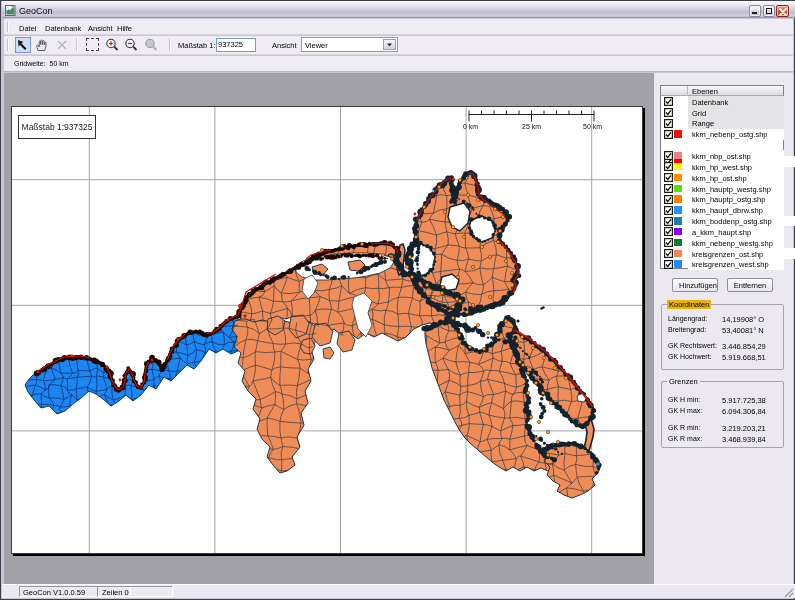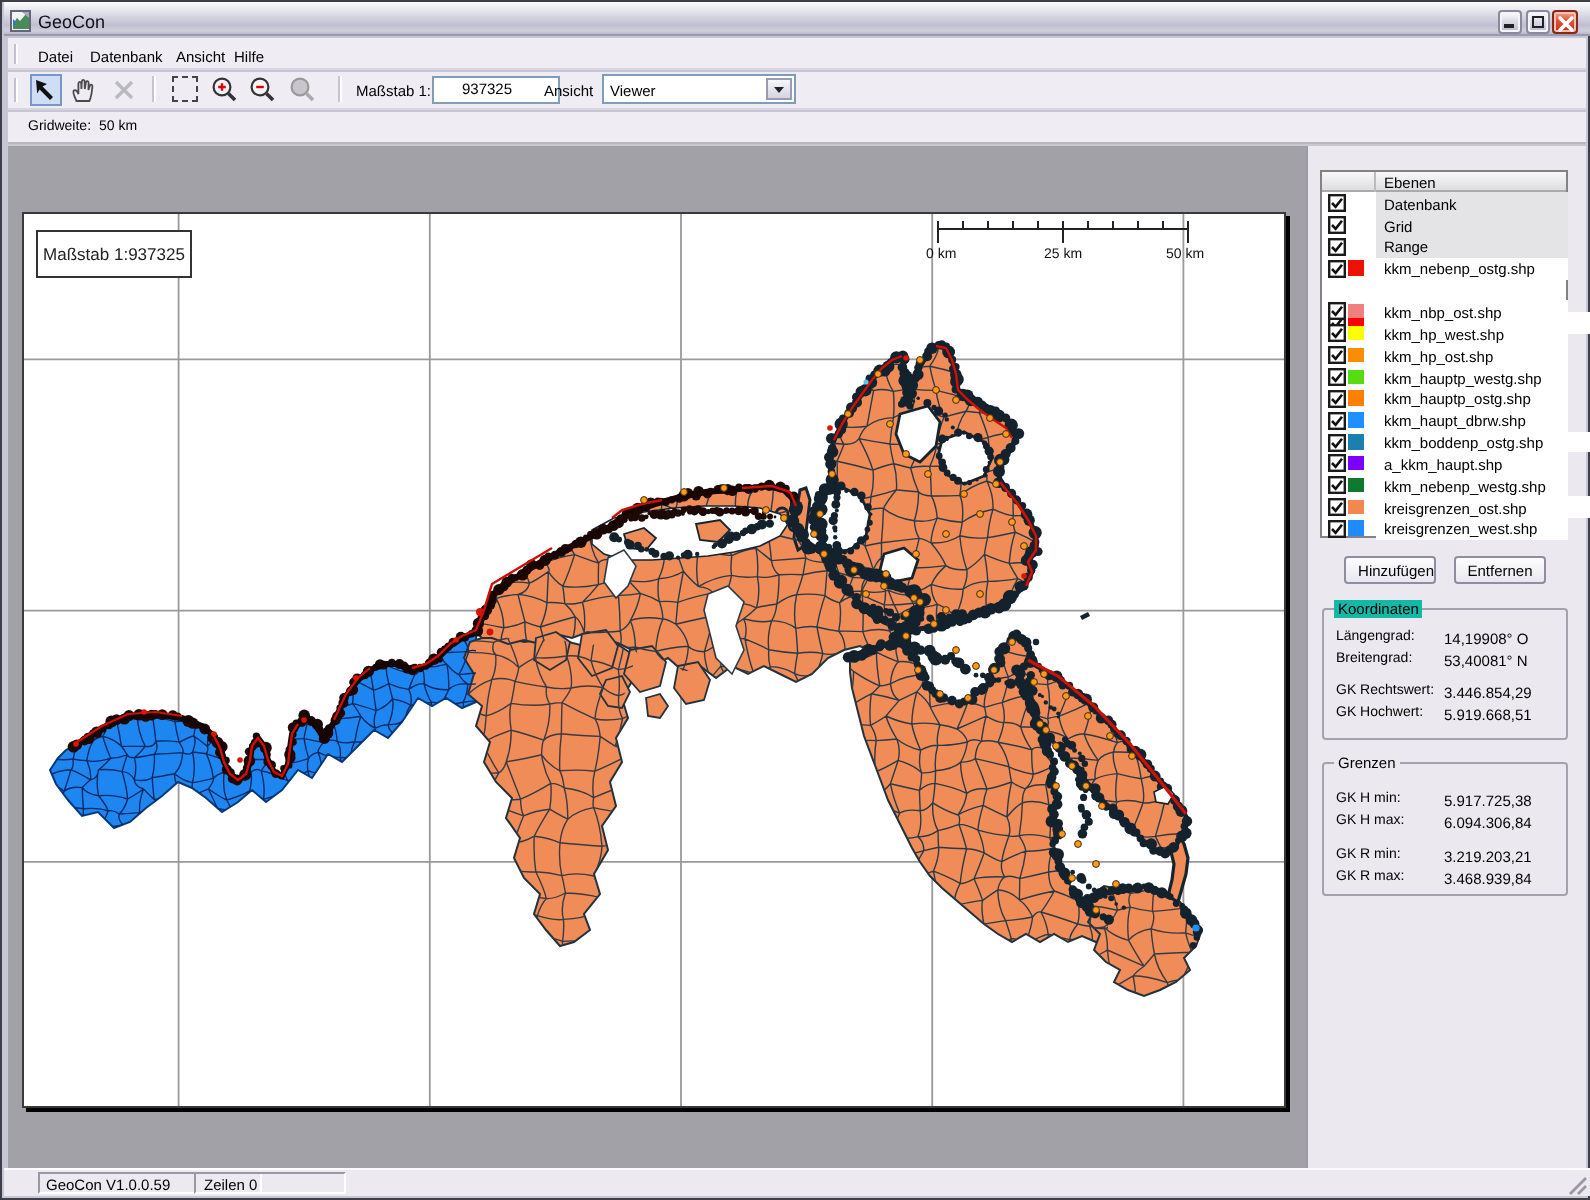--- a/index.html
+++ b/index.html
@@ -58,21 +58,21 @@
       <circle cx="7" cy="6.5" r="4.2" fill="#f4f2f6" stroke="#333" stroke-width="1.1"></circle>
       <line x1="10.2" y1="9.7" x2="13.5" y2="13" stroke="#333" stroke-width="1.8"></line>
       <path d="M5.1 6.5 H8.9" stroke="#d00" stroke-width="1.2"></path>
     </svg>
  <svg style="position:absolute;left:142px;top:36px" width="16" height="16" viewBox="0 0 16 16">
       <circle cx="7" cy="6.5" r="4.2" fill="#c6c6cc" stroke="#999" stroke-width="1.1"></circle>
       <line x1="10.2" y1="9.7" x2="13.5" y2="13" stroke="#aaa" stroke-width="1.8"></line>
     </svg>
  <div style="position:absolute;left:168px;top:37px;width:1px;height:13px;background:#c8c5d2;box-shadow:1px 0 0 #fff"></div>
  <div class="lbl" style="left:177px;top:40px">Maßstab 1:</div>
- <div style="position:absolute;left:215px;top:37px;width:64px;height:14px;background:#fff;border:1px solid #7f9db9;font-size:7.5px;line-height:12px;padding-left:14px">937325</div>
+ <div style="position:absolute;left:215px;top:37px;width:40px;height:14px;background:#fff;border:1px solid #7f9db9;font-size:7.5px;line-height:12px;padding-left:1px">937325</div>
  <div class="lbl" style="left:271px;top:40px">Ansicht</div>
  <div style="position:absolute;left:300px;top:36px;width:97px;height:15px;background:#fff;border:1px solid #7f9db9">
    <div style="position:absolute;left:3px;top:3px;font-size:7.5px">Viewer</div>
    <div style="position:absolute;right:1px;top:1px;width:13px;height:11px;background:linear-gradient(180deg,#f6f6fa,#d4d4e2);border:1px solid #9a9ab0">
         <svg width="11" height="9" viewBox="0 0 11 9" style="display:block">
           <path d="M3 3.5 L5.5 6.5 L8 3.5 Z" fill="#223"></path>
         </svg>
       </div>
  </div>
 
@@ -1253,21 +1253,21 @@
           <div style="position:absolute;left:13px;top:1.5px;width:7.5px;height:7.5px;background:#1e8cff"></div>
           <div style="position:absolute;left:31px;top:1.5px;font-size:7.5px;color:#000;white-space:nowrap">kreisgrenzen_west.shp</div>
         </div>
       </div>
  </div>
 
  <div style="position:absolute;left:671px;top:277px;width:46px;height:14px;background:linear-gradient(180deg,#fdfdfd,#e8e7ef);border:1px solid #8e8da2;border-radius:2px;font-size:7.5px;text-align:right;line-height:13px">Hinzufügen</div>
  <div style="position:absolute;left:726px;top:277px;width:46px;height:14px;background:linear-gradient(180deg,#fdfdfd,#e8e7ef);border:1px solid #8e8da2;border-radius:2px;font-size:7.5px;text-align:center;line-height:13px">Entfernen</div>
 
  <div style="position:absolute;left:660px;top:303px;width:123px;height:66px;border:1px solid #a5a2ae;border-radius:2px"></div>
- <div class="glbl" style="left:666px;top:299px;background:#14b8a6;padding:0 2px">Koordinaten</div>
+ <div class="glbl" style="left:666px;top:299px;background:#eab308;padding:0 2px">Koordinaten</div>
  <div class="glbl" style="left:667px;top:314px;font-size:7px">Längengrad:</div>
     <div class="glbl" style="left:721px;top:314px">14,19908° O</div>
  <div class="glbl" style="left:667px;top:325px;font-size:7px">Breitengrad:</div>
     <div class="glbl" style="left:721px;top:325px">53,40081° N</div>
  <div class="glbl" style="left:667px;top:341px;font-size:7px">GK Rechtswert:</div>
     <div class="glbl" style="left:721px;top:341px">3.446.854,29</div>
  <div class="glbl" style="left:667px;top:352px;font-size:7px">GK Hochwert:</div>
     <div class="glbl" style="left:721px;top:352px">5.919.668,51</div>
 
  <div style="position:absolute;left:660px;top:380px;width:123px;height:67px;border:1px solid #a5a2ae;border-radius:2px"></div>

